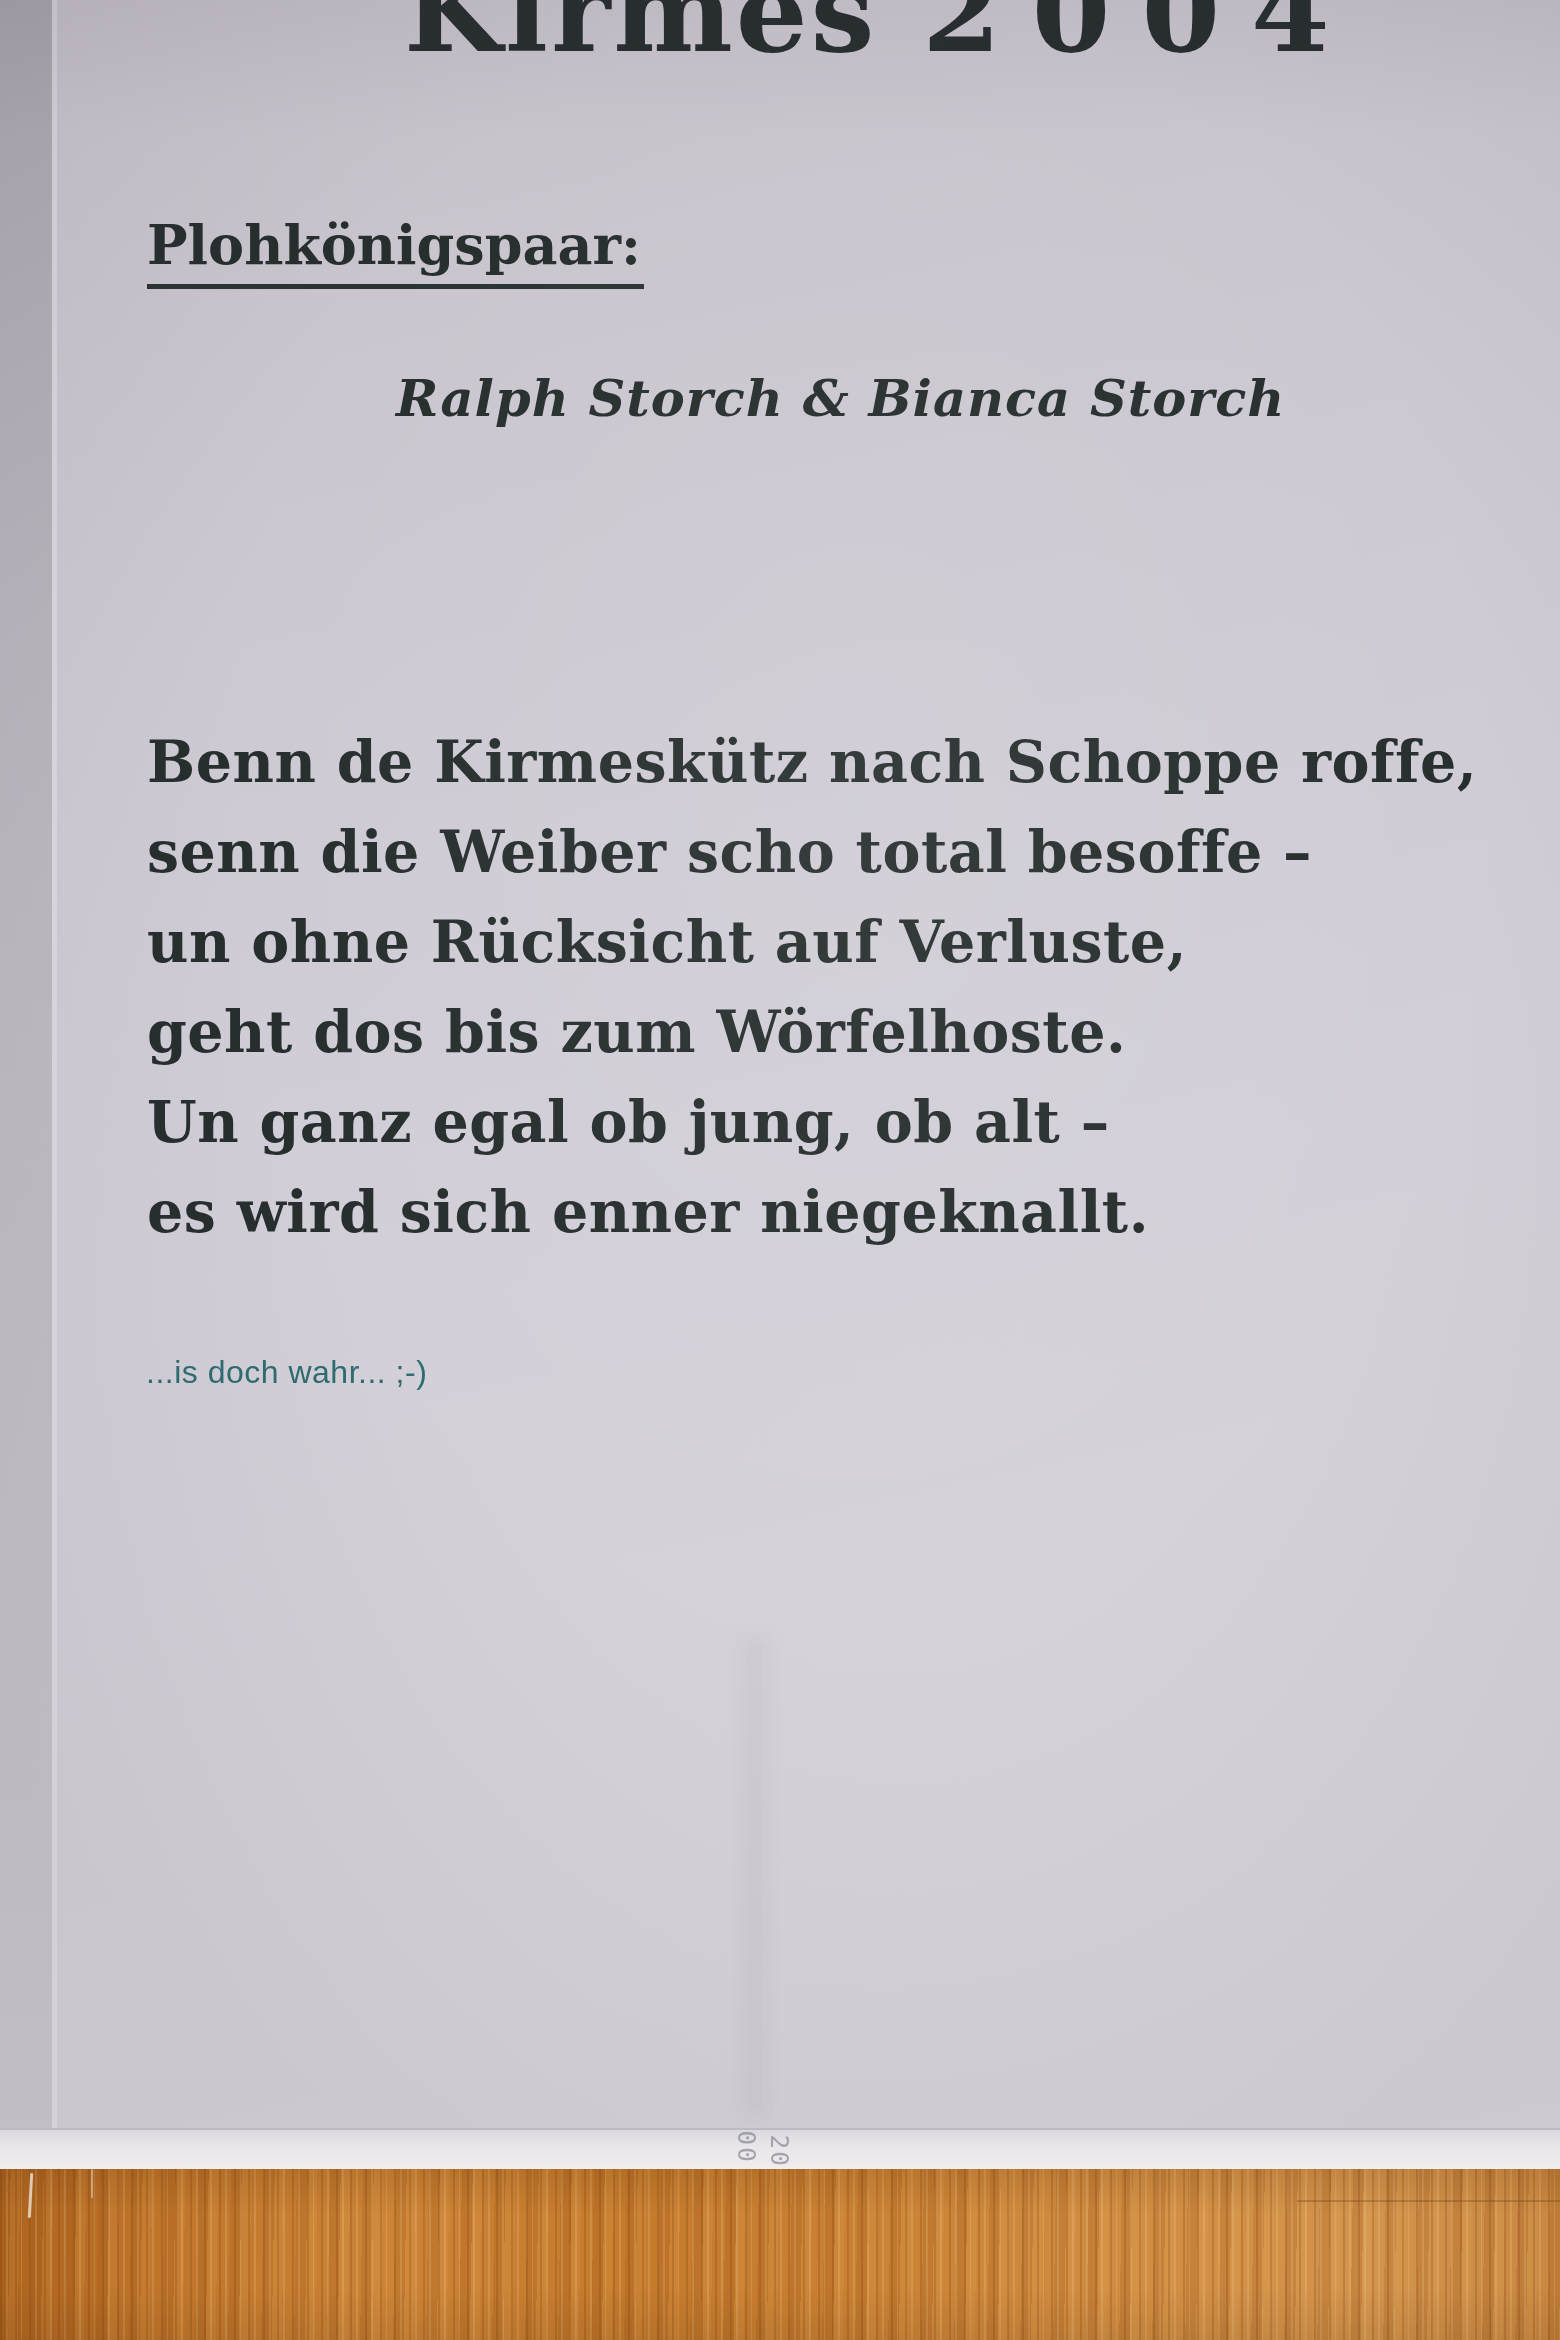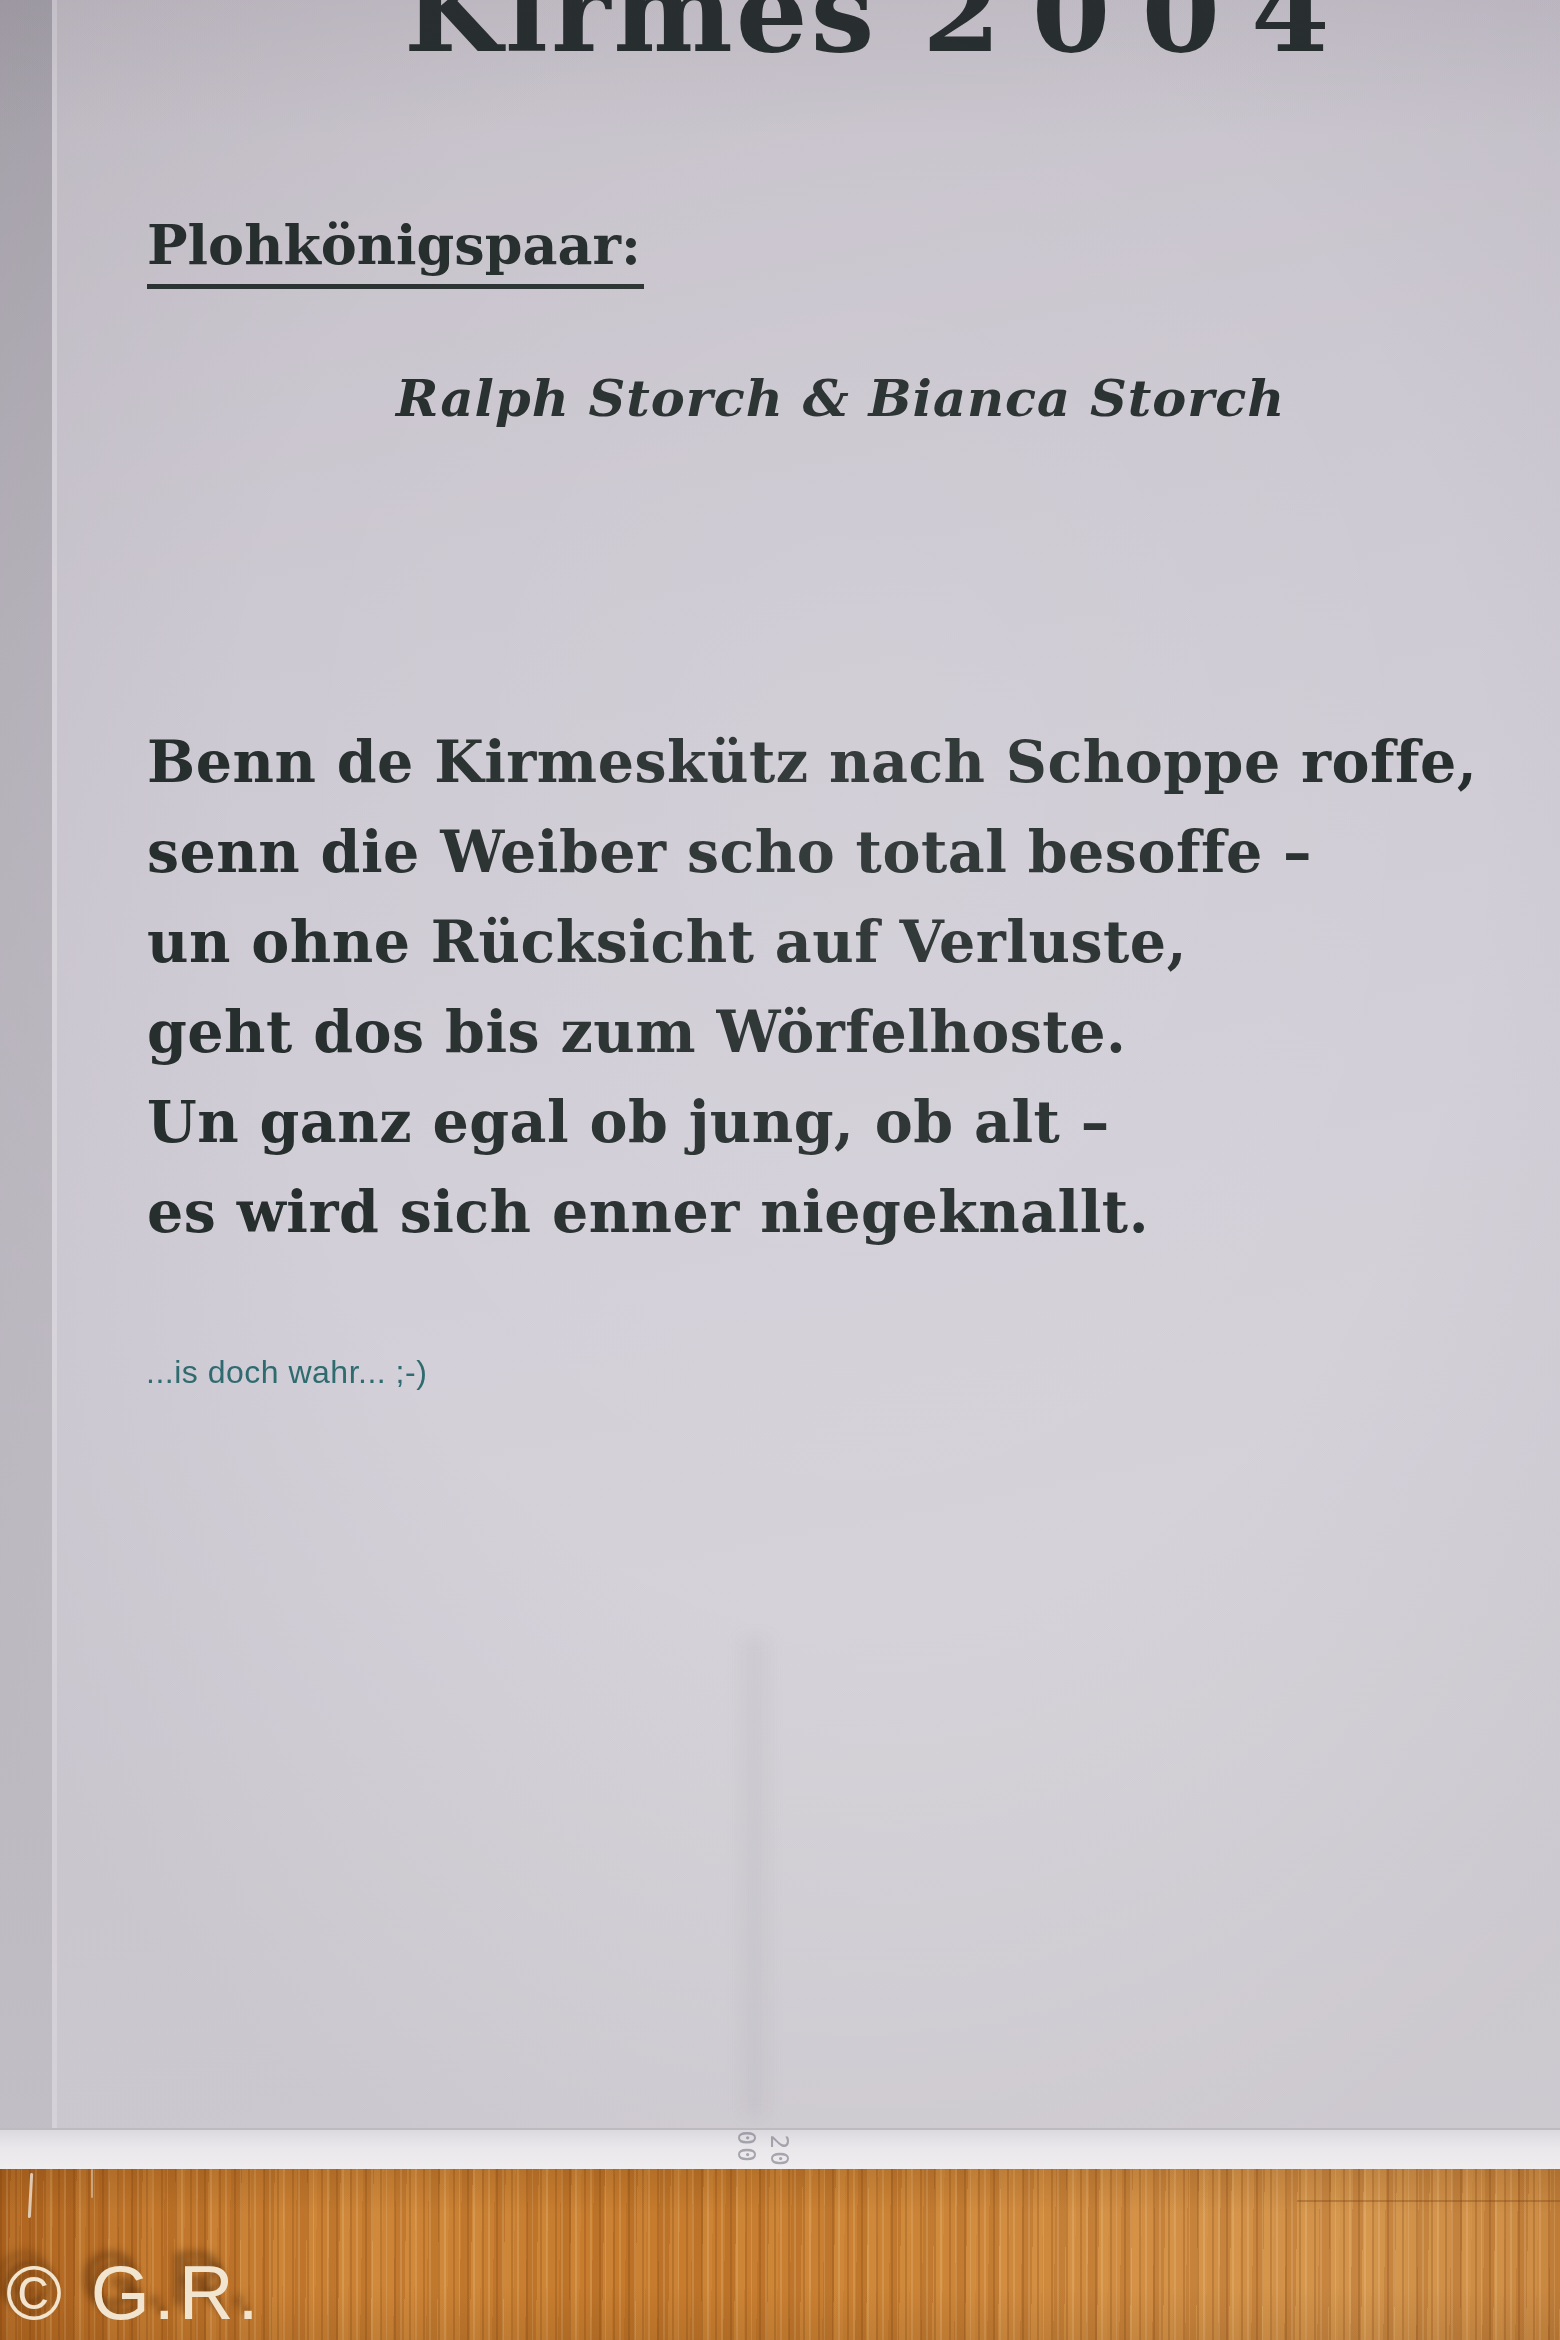--- a/index.html
+++ b/index.html
@@ -145,18 +145,17 @@
     <span class="edge-mark m2">20</span>
   </div>
 
   <div class="wood">
     <div class="wood-shade"></div>
     <div class="wood-seam"></div>
     <div class="scratch s1"></div>
     <div class="scratch s2"></div>
   </div>
 
-  <div class="watermark">© G.R.</div>
 
   <div class="vignette"></div>
 
 </div>
 
 
 </body></html>

